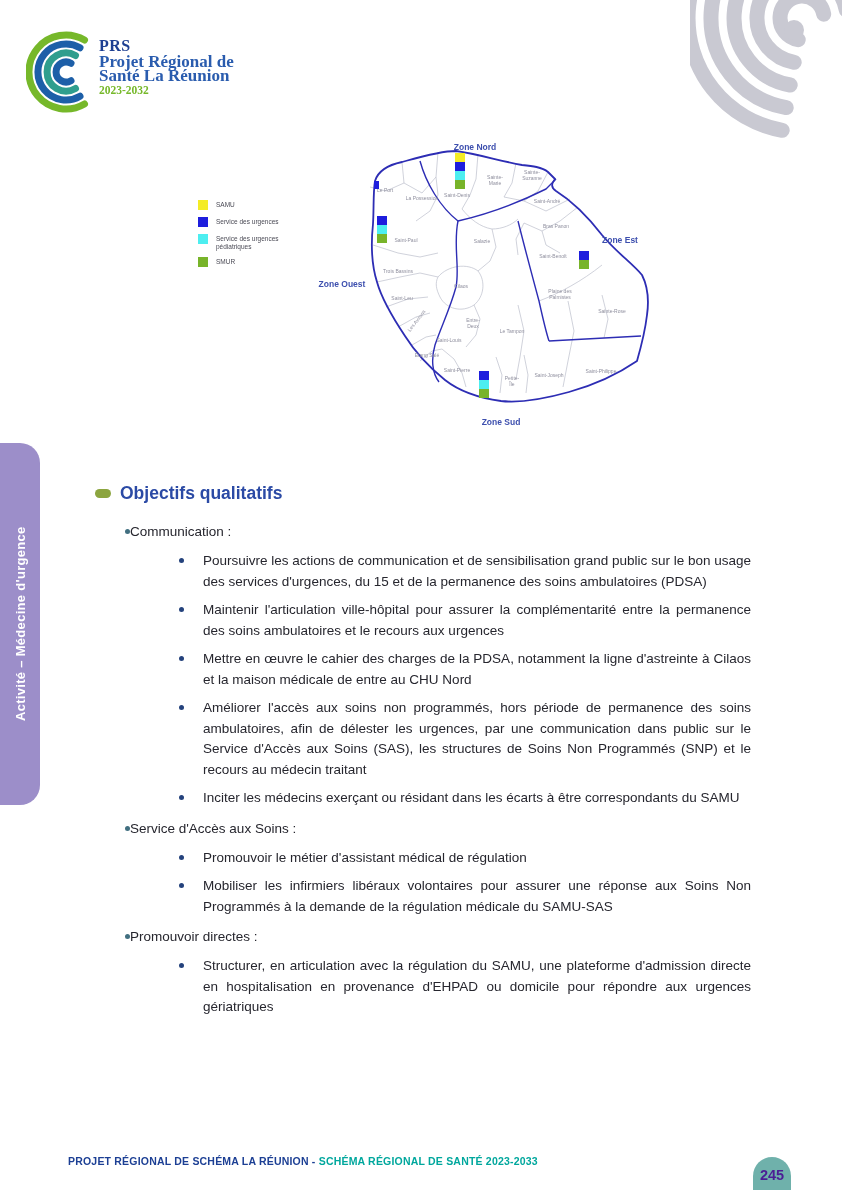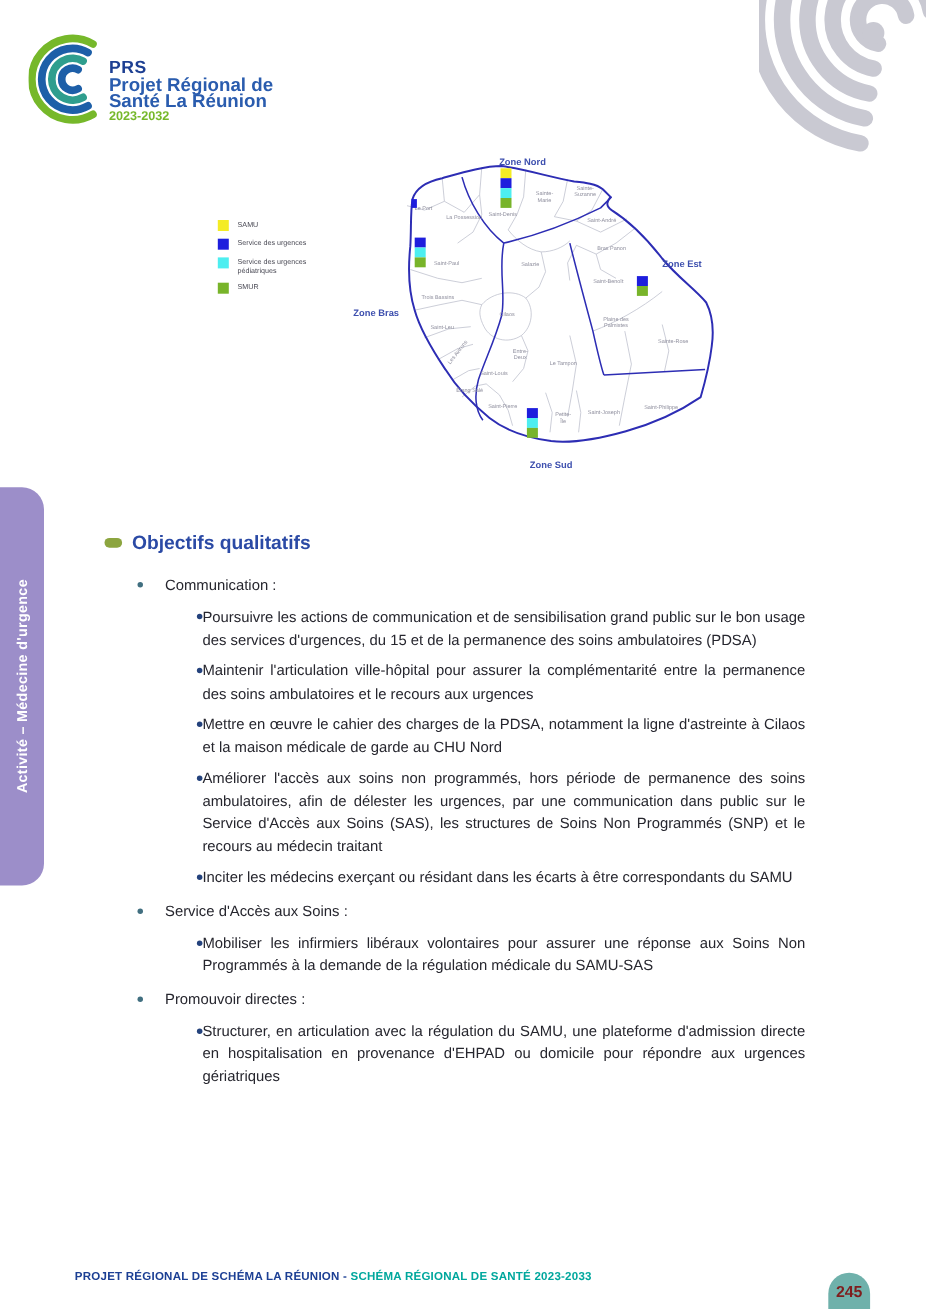--- a/index.html
+++ b/index.html
@@ -1,21 +1,21 @@
 <!DOCTYPE html>
 <html><head>
 <meta charset="utf-8">
 <style>
   html,body{margin:0;padding:0;}
   body{width:842px;height:1190px;position:relative;background:#ffffff;overflow:hidden;
        font-family:"Liberation Sans", sans-serif;}
 
   
   .logo{position:absolute;left:26px;top:30px;display:flex;gap:7px;}
-  .logo-text{margin-top:23px;}
+  .logo-text{margin-top:7px;font-family:Liberation Serif, serif;}
   .logo-acronym{font-size:16px;font-weight:bold;color:#1d3f92;letter-spacing:.5px;}
   .logo-line{font-size:17px;font-weight:bold;color:#2a5cae;line-height:14px;}
   .logo-years{font-size:11.5px;font-weight:bold;color:#76b82a;margin-top:1px;}
 
   
   .corner{position:absolute;top:0;right:0;width:152px;height:170px;overflow:hidden;}
 
   
   .map{position:absolute;left:320px;top:135px;width:360px;height:300px;}
   .map svg{position:absolute;left:0;top:0;}
@@ -39,34 +39,34 @@
            border-radius:0 20px 20px 0;}
   .sidebar-label{writing-mode:vertical-rl;transform:rotate(180deg);color:#fff;font-weight:bold;
            font-size:13px;height:100%;width:100%;display:flex;align-items:center;
            justify-content:center;letter-spacing:.3px;white-space:nowrap;}
 
   
   .objectives{position:absolute;left:95px;top:483px;width:660px;color:#26262e;}
   .obj-head{display:flex;align-items:center;gap:9px;margin-bottom:18px;}
   .head-pill{width:16px;height:9px;border-radius:5px;background:#8ca53f;flex:0 0 auto;}
   .head-text{font-size:17.5px;font-weight:bold;color:#2b4aa5;}
-  .l1{display:flex;margin:10px 0 9px 30px;gap:20px;align-items:flex-start;text-align:center;}
+  .l1{display:flex;margin:10px 0 9px 30px;align-items:flex-start;text-align:center;}
   .l1dot{width:5px;height:5px;border-radius:50%;background:#416f80;flex:0 0 auto;margin-top:7px;}
   .l1text{font-size:13.5px;line-height:20px;}
-  .sub{display:flex;margin:8px 0 8px 84px;align-items:flex-start;}
+  .sub{display:flex;margin:8px 0 8px 84px;gap:19px;align-items:flex-start;}
   .subdot{width:5px;height:5px;border-radius:50%;background:#24427c;flex:0 0 auto;margin-top:7px;}
   .subtext{font-size:13.5px;line-height:20.5px;text-align:justify;width:548px;}
 
   
   .footer-text{position:absolute;left:68px;top:1155px;font-size:10.5px;font-weight:bold;
                letter-spacing:.2px;}
   .footer-main{color:#1c3f94;}
   .footer-sub{color:#00a79d;}
   .page-badge{position:absolute;right:51px;bottom:0;width:38px;height:33px;background:#6fb1ab;
-              border-radius:19px 19px 0 0;color:#7f1d1d;font-weight:bold;font-size:14.5px;
+              border-radius:19px 19px 0 0;color:#4c1d95;font-weight:bold;font-size:14.5px;
               display:flex;align-items:center;justify-content:center;padding-top:3px;box-sizing:border-box;}
 </style>
 </head>
 <body>
 
 <div class="logo">
   <svg width="66" height="84" viewBox="0 0 66 84">
     <g fill="none" stroke-linecap="round">
       <path d="M58.5,74 A37,37 0 1 1 58.5,10" stroke="#76b82a" stroke-width="7"></path>
       <path d="M54,66.2 A28,28 0 1 1 54,17.8" stroke="#1d5fa8" stroke-width="7"></path>
@@ -152,21 +152,21 @@
       <path stroke-width="1.8" d="M55,46 C58,36 68,30 82,27 C100,22 120,16 136,16 C158,19 180,26 202,30 C212,31 222,32 228,37 L235,44 C232,48 230,52 236,56 C252,66 268,82 282,100 C296,117 312,128 322,140 C328,152 329,166 327,180 C325,197 321,212 317,226 C298,239 274,250 249,257 C224,264 199,268 181,266 C159,263 139,256 125,245 C109,232 95,217 85,201 C73,183 62,165 57,147 C51,128 51,108 53,89 C54,73 53,58 55,46 Z"></path>
       <path stroke-width="1.4" d="M100,26 C106,48 120,72 138,86 C164,80 198,68 226,54 L236,44"></path>
       <path stroke-width="1.4" d="M198,86 C204,110 212,140 219,166 C223,184 226,197 229,206"></path>
       <path stroke-width="1.4" d="M229,206 L321,201"></path>
       <path stroke-width="1.4" d="M138,86 C133,110 140,132 136,152 C130,174 121,192 115,210 C111,224 112,238 119,247"></path>
     </g>
   </svg>
   <div id="map-overlay" style="position:absolute;left:0;top:0;width:360px;height:300px;">
       <div class="zone-label" style="left: 155px; top: 12px;">Zone Nord</div>
       <div class="zone-label" style="left: 300px; top: 105px;">Zone Est</div>
-      <div class="zone-label" style="left: 22px; top: 149px;">Zone Bras</div>
+      <div class="zone-label" style="left: 22px; top: 149px;">Zone Ouest</div>
       <div class="zone-label" style="left: 181px; top: 287px;">Zone Sud</div>
       <div class="commune-label" style="left: 65px; top: 56px;">Le Port</div>
       <div class="commune-label" style="left: 102px; top: 64px;">La Possession</div>
       <div class="commune-label" style="left: 137px; top: 61px;">Saint-Denis</div>
       <div class="commune-label" style="left: 175px; top: 45px;">Sainte-
 Marie</div>
       <div class="commune-label" style="left: 212px; top: 40px;">Sainte-
 Suzanne</div>
       <div class="commune-label" style="left: 227px; top: 67px;">Saint-André</div>
       <div class="commune-label" style="left: 236px; top: 92px;">Bras Panon</div>
@@ -236,38 +236,42 @@
           <span class="subtext">Poursuivre les actions de communication et de sensibilisation grand public sur le bon usage des services d'urgences, du 15 et de la permanence des soins ambulatoires (PDSA)</span>
         </div>
       </div>
       <div class="obj-item">
         <div class="sub">
           <span class="subdot"></span>
           <span class="subtext">Maintenir l'articulation ville-hôpital pour assurer la complémentarité entre la permanence des soins ambulatoires et le recours aux urgences</span>
         </div>
         <div class="sub">
           <span class="subdot"></span>
-          <span class="subtext">Mettre en œuvre le cahier des charges de la PDSA, notamment la ligne d'astreinte à Cilaos et la maison médicale de garde au CHU Nord</span>
+          <span class="subtext">Mettre en œuvre le cahier des charges de la PDSA, notamment la ligne d'astreinte à Cilaos et la maison médicale de entre au CHU Nord</span>
         </div>
         <div class="sub">
           <span class="subdot"></span>
           <span class="subtext">Améliorer l'accès aux soins non programmés, hors période de permanence des soins ambulatoires, afin de délester les urgences, par une communication dans public sur le Service d'Accès aux Soins (SAS), les structures de Soins Non Programmés (SNP) et le recours au médecin traitant</span>
         </div>
         <div class="sub">
           <span class="subdot"></span>
           <span class="subtext">Inciter les médecins exerçant ou résidant dans les écarts à être correspondants du SAMU</span>
         </div>
       </div>
       <div class="obj-item">
         <div class="l1">
           <span class="l1dot"></span>
           <span class="l1text">Service d'Accès aux Soins :</span>
         </div>
         <div class="sub">
           <span class="subdot"></span>
+          <span class="subtext">Promouvoir le métier d'assistant médical de régulation</span>
+        </div>
+        <div class="sub">
+          <span class="subdot"></span>
           <span class="subtext">Mobiliser les infirmiers libéraux volontaires pour assurer une réponse aux Soins Non Programmés à la demande de la régulation médicale du SAMU-SAS</span>
         </div>
       </div>
       <div class="obj-item">
         <div class="l1">
           <span class="l1dot"></span>
           <span class="l1text">Promouvoir directes :</span>
         </div>
         <div class="sub">
           <span class="subdot"></span>

